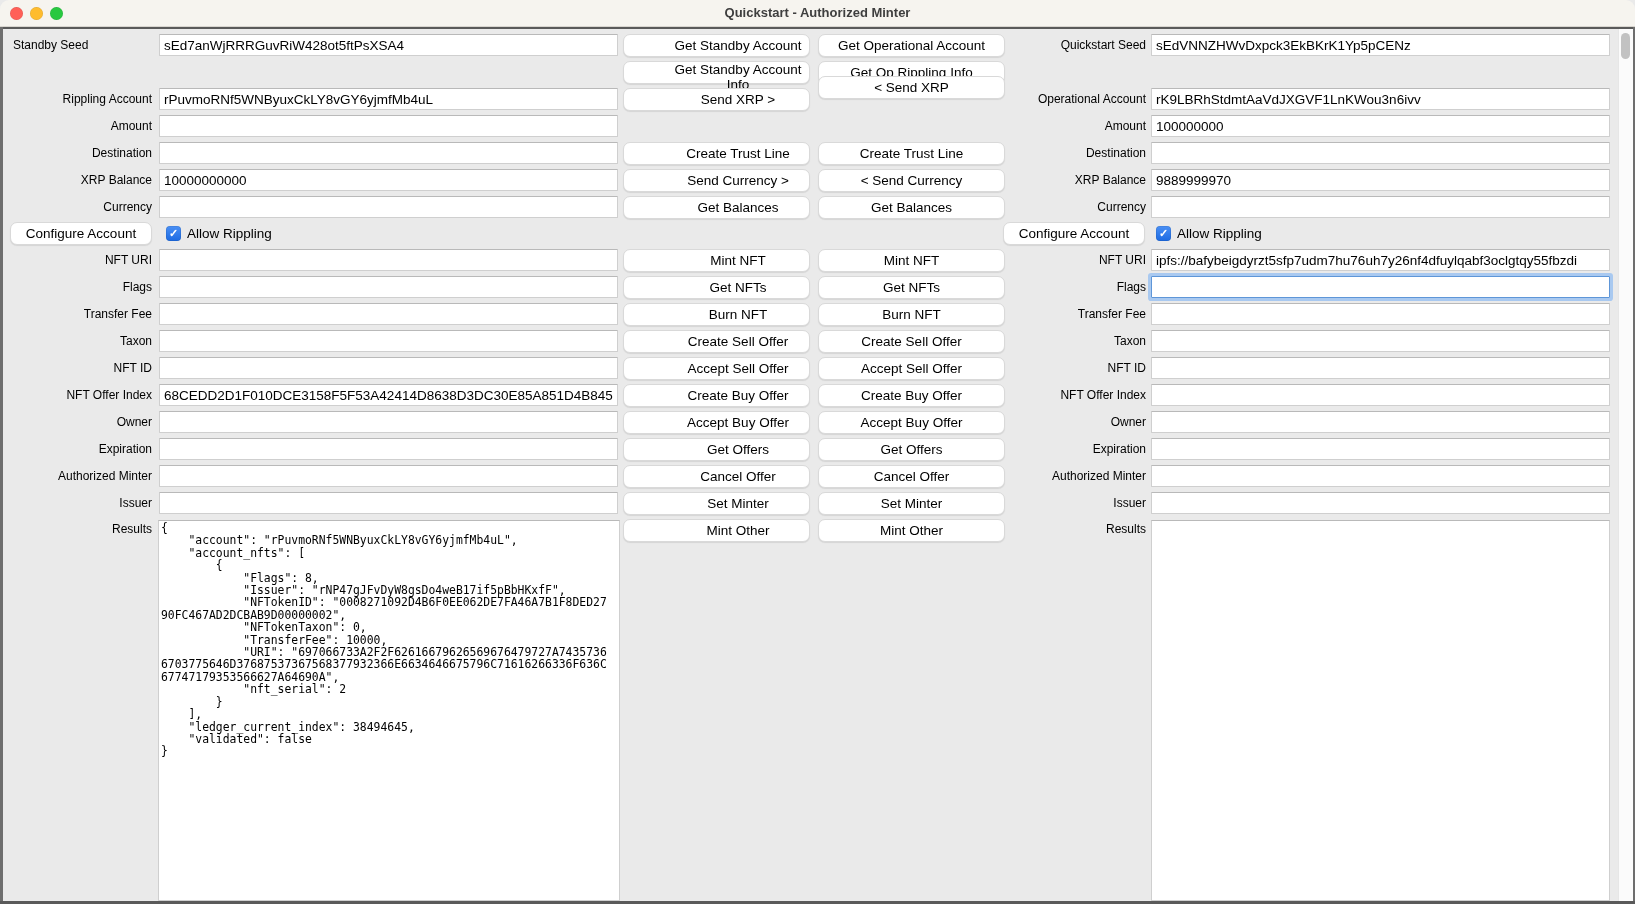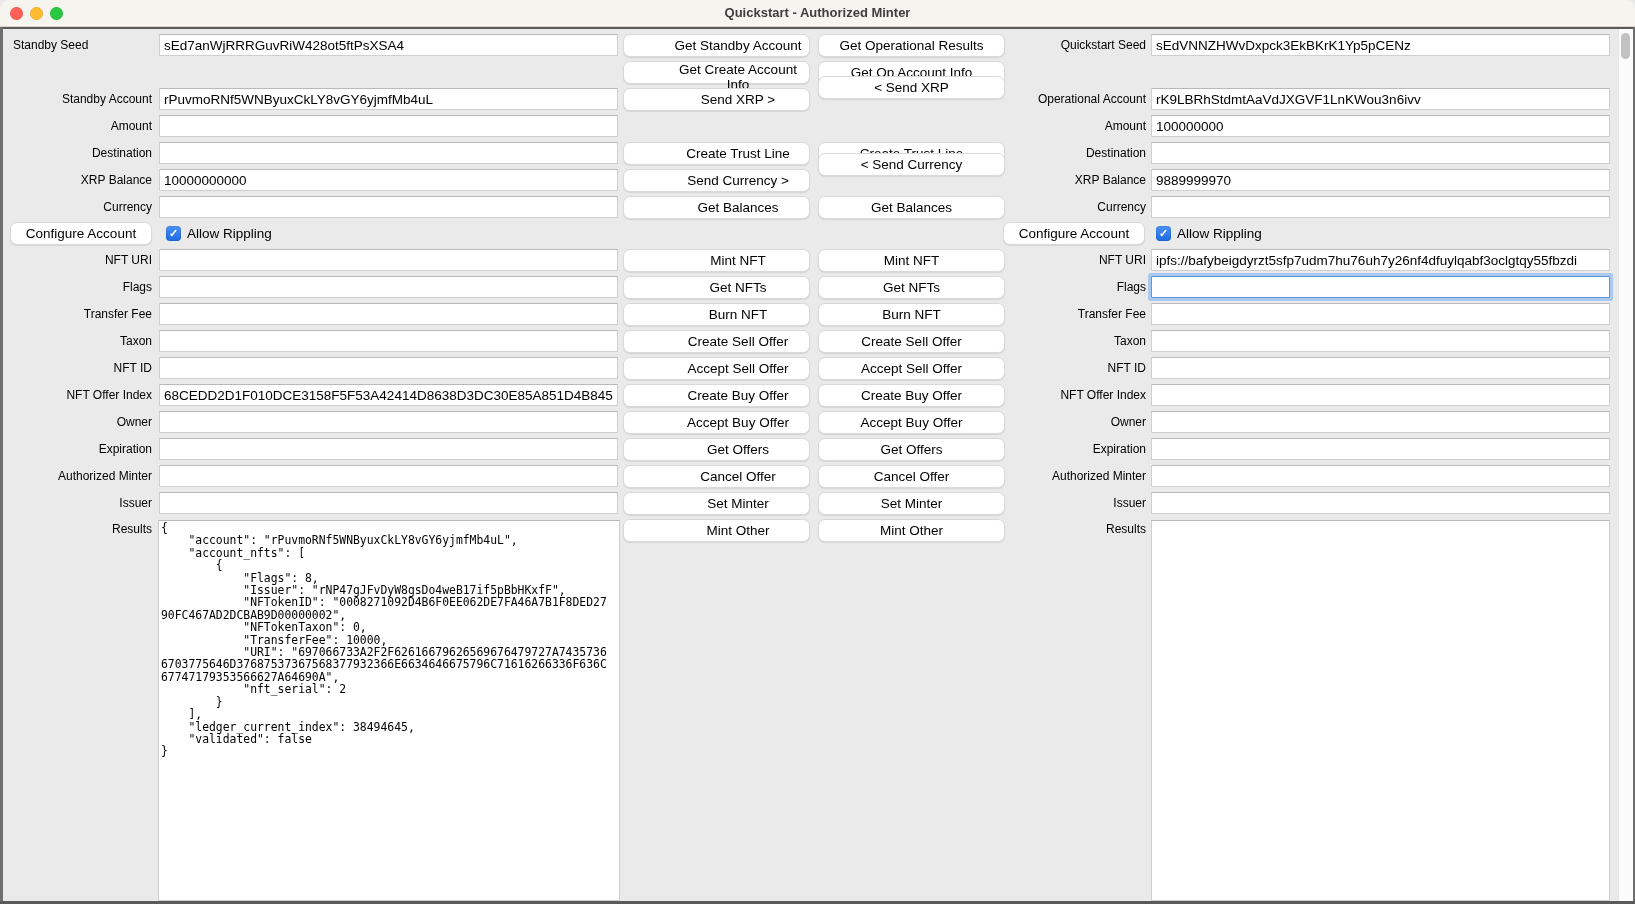--- a/index.html
+++ b/index.html
@@ -75,21 +75,21 @@
   <div class="title">Quickstart - Authorized Minter</div>
 </div>
 <div class="frame-top"></div>
 <div class="frame-left"></div>
 <div class="frame-right"></div>
 <div class="frame-bottom"></div>
 
 <div class="lbl seedl" style="top:34px">Standby Seed</div>
 <input class="fld l" style="top: 34px;" value="sEd7anWjRRRGuvRiW428ot5ftPsXSA4">
 
-<div class="lbl l" style="top:88px">Standby Account</div>
+<div class="lbl l" style="top:88px">Rippling Account</div>
 <input class="fld l" style="top: 88px;" value="rPuvmoRNf5WNByuxCkLY8vGY6yjmfMb4uL">
 
 <div class="lbl l" style="top:115px">Amount</div>
 <input class="fld l" style="top: 115px;" value="">
 
 <div class="lbl l" style="top:142px">Destination</div>
 <input class="fld l" style="top: 142px;" value="">
 
 <div class="lbl l" style="top:169px">XRP Balance</div>
 <input class="fld l" style="top: 169px;" value="10000000000">
@@ -148,42 +148,42 @@
 67747179353566627A64690A",
             "nft_serial": 2
         }
     ],
     "ledger_current_index": 38494645,
     "validated": false
 }</pre>
   </div>
 
 <button class="btn c1" style="top:34px">Get Standby Account</button>
-<button class="btn c1" style="top:61px">Get Create Account Info</button>
+<button class="btn c1" style="top:61px">Get Standby Account Info</button>
 <button class="btn c1" style="top:88px">Send XRP &gt;</button>
 <button class="btn c1" style="top:142px">Create Trust Line</button>
 <button class="btn c1" style="top:169px">Send Currency &gt;</button>
 <button class="btn c1" style="top:196px">Get Balances</button>
 <button class="btn c1" style="top:249px">Mint NFT</button>
 <button class="btn c1" style="top:276px">Get NFTs</button>
 <button class="btn c1" style="top:303px">Burn NFT</button>
 <button class="btn c1" style="top:330px">Create Sell Offer</button>
 <button class="btn c1" style="top:357px">Accept Sell Offer</button>
 <button class="btn c1" style="top:384px">Create Buy Offer</button>
 <button class="btn c1" style="top:411px">Accept Buy Offer</button>
 <button class="btn c1" style="top:438px">Get Offers</button>
 <button class="btn c1" style="top:465px">Cancel Offer</button>
 <button class="btn c1" style="top:492px">Set Minter</button>
 <button class="btn c1" style="top:519px">Mint Other</button>
 
-<button class="btn c2" style="top:34px">Get Operational Results</button>
-<button class="btn c2" style="top:61px">Get Op Account Info</button>
+<button class="btn c2" style="top:34px">Get Operational Account</button>
+<button class="btn c2" style="top:61px">Get Op Rippling Info</button>
 <button class="btn c2" style="top:76px">&lt; Send XRP</button>
 <button class="btn c2" style="top:142px">Create Trust Line</button>
-<button class="btn c2" style="top:153px">&lt; Send Currency</button>
+<button class="btn c2" style="top:169px">&lt; Send Currency</button>
 <button class="btn c2" style="top:196px">Get Balances</button>
 <button class="btn c2" style="top:249px">Mint NFT</button>
 <button class="btn c2" style="top:276px">Get NFTs</button>
 <button class="btn c2" style="top:303px">Burn NFT</button>
 <button class="btn c2" style="top:330px">Create Sell Offer</button>
 <button class="btn c2" style="top:357px">Accept Sell Offer</button>
 <button class="btn c2" style="top:384px">Create Buy Offer</button>
 <button class="btn c2" style="top:411px">Accept Buy Offer</button>
 <button class="btn c2" style="top:438px">Get Offers</button>
 <button class="btn c2" style="top:465px">Cancel Offer</button>

